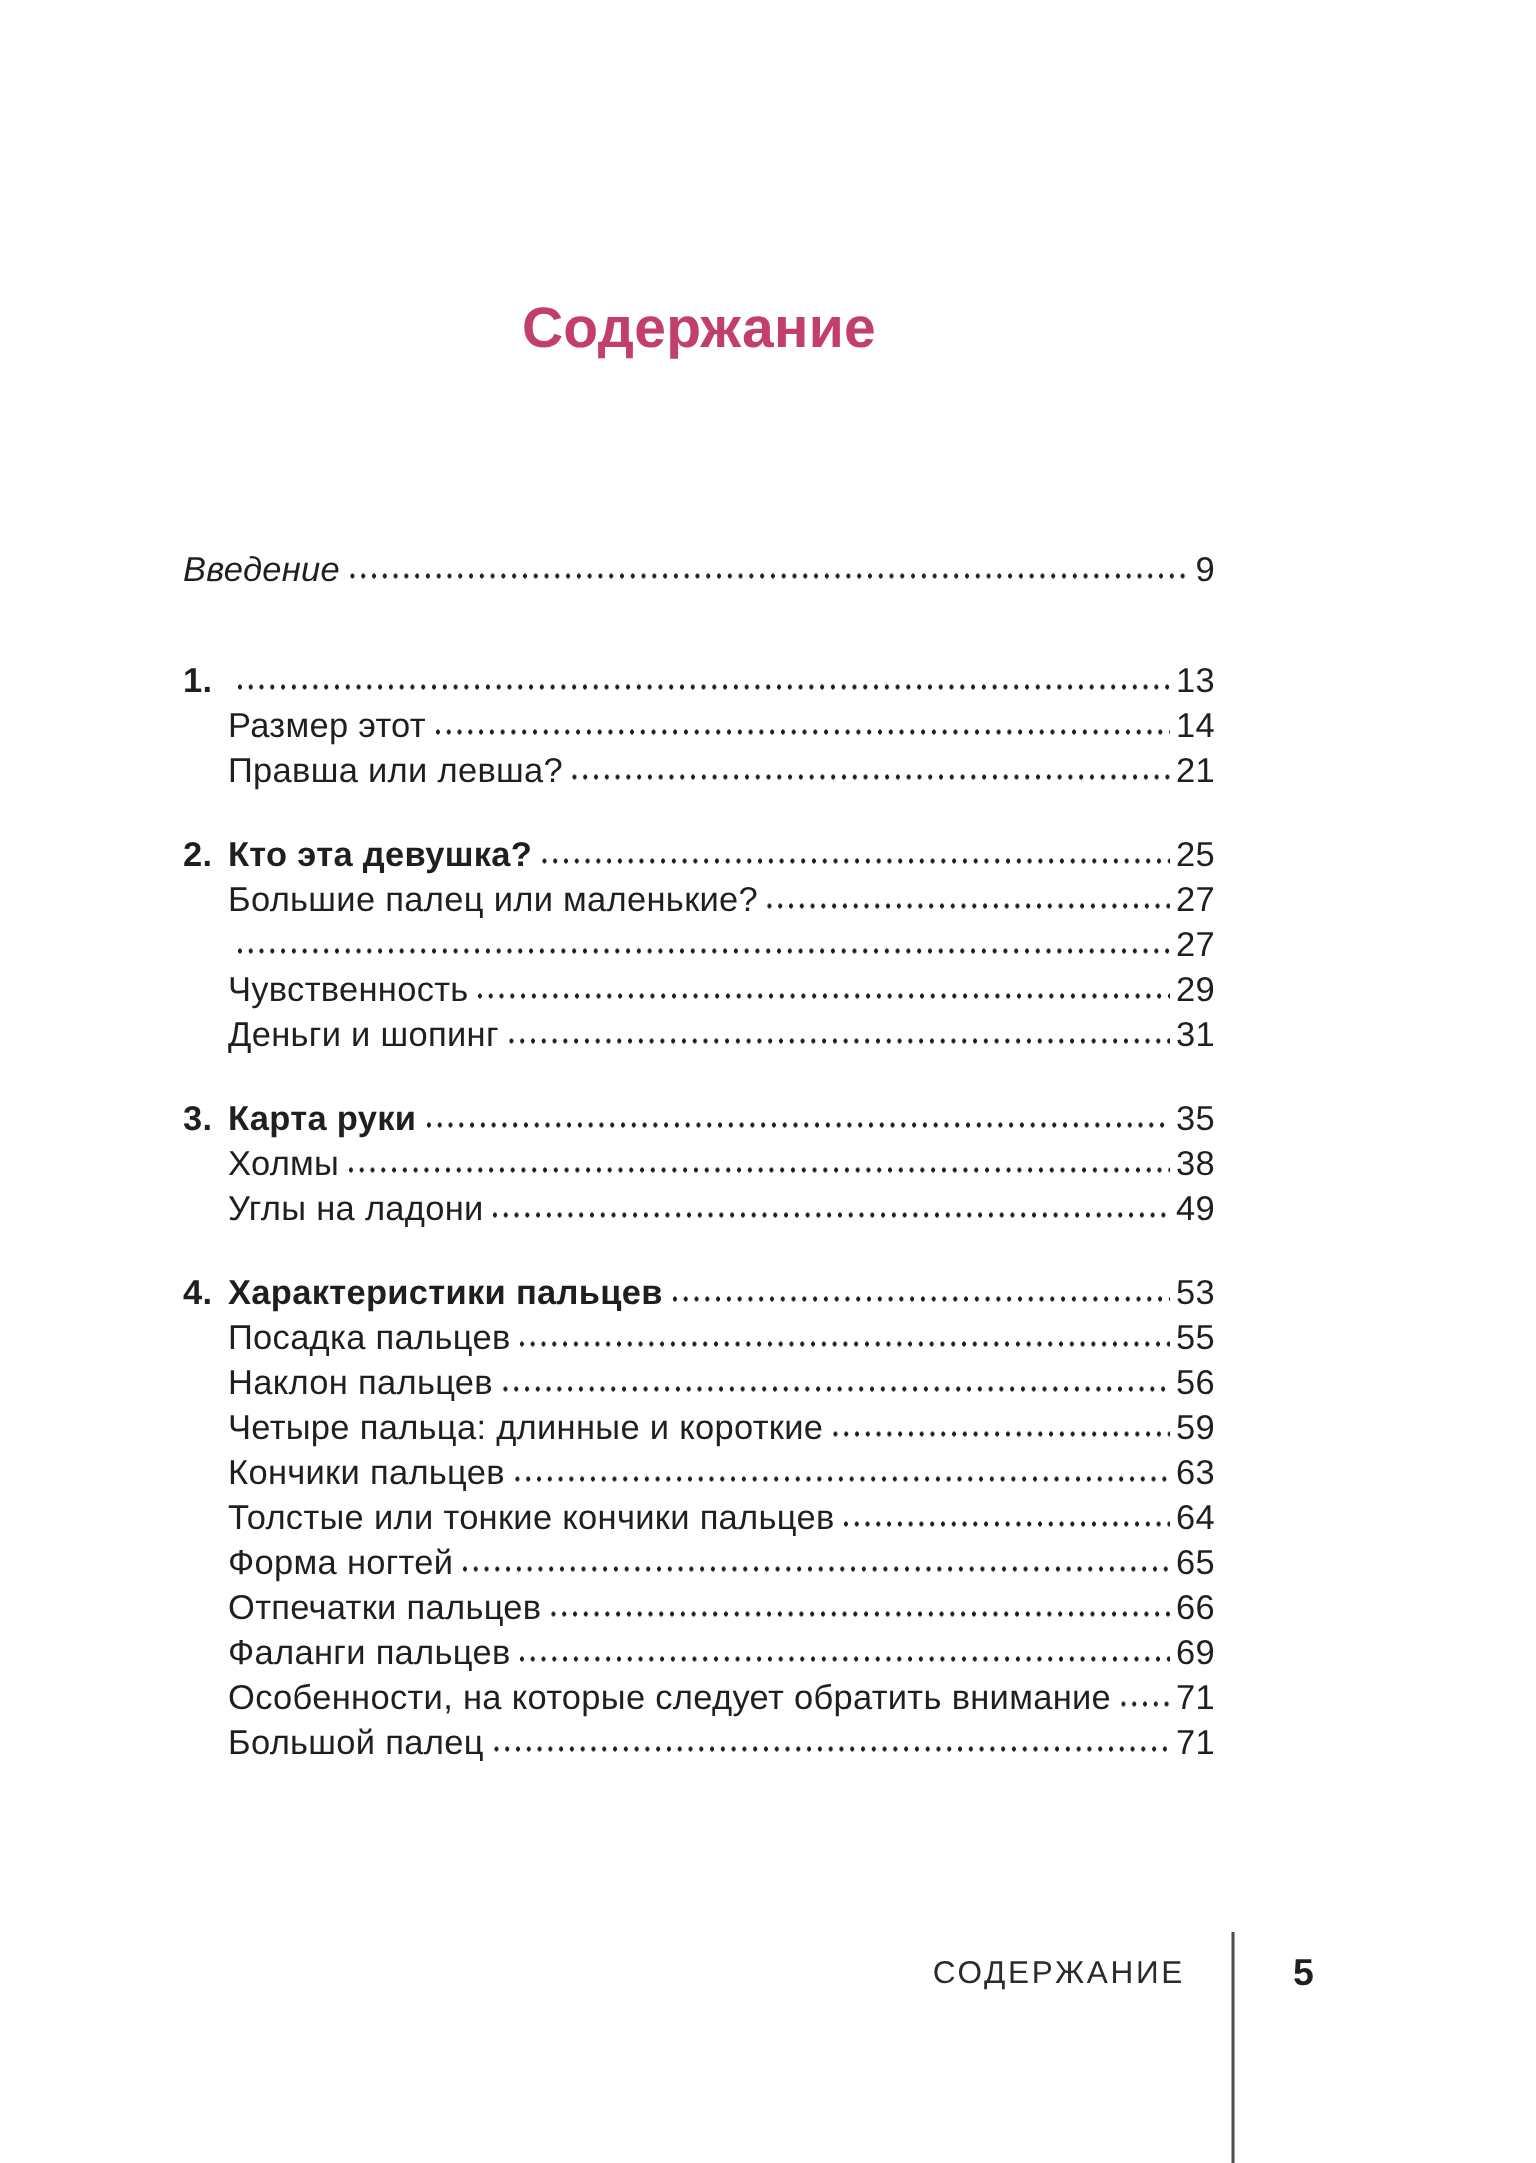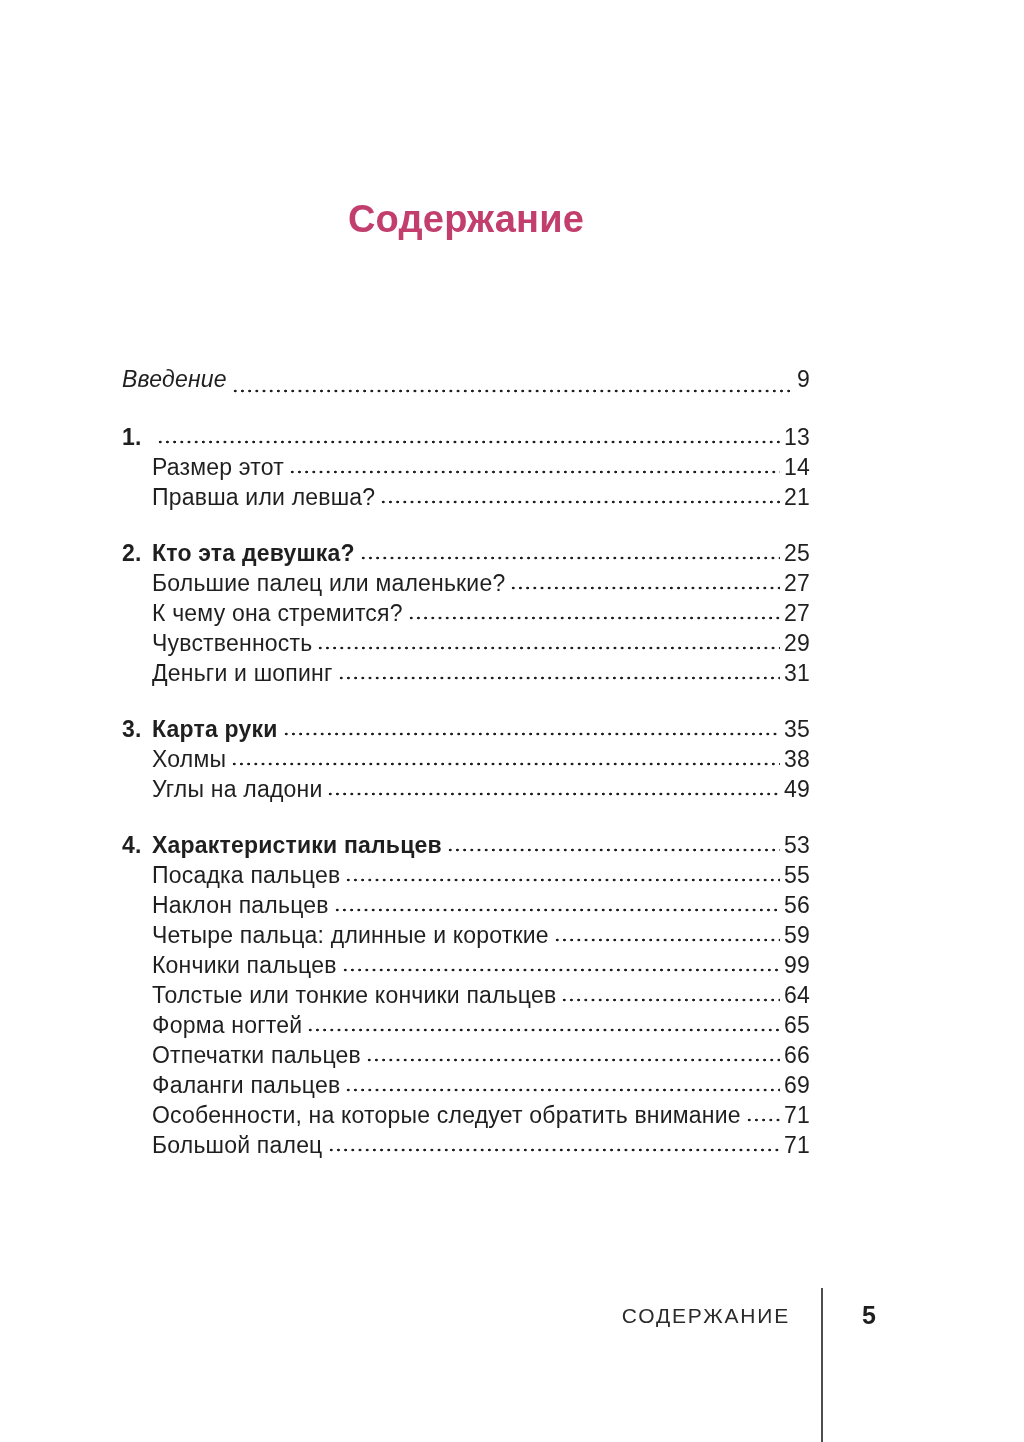--- a/index.html
+++ b/index.html
@@ -61,21 +61,21 @@
     background-image: radial-gradient(circle at 2px 3px, #1e1e1e 1.45px, rgba(0,0,0,0) 1.55px);
     background-size: 7.2px 6px;
     background-repeat: repeat-x;
   }
   .toc-page {
     flex: 0 0 auto;
   }
   .toc-row.chapter { margin-top: 26px; }
   .toc-row.chapter .toc-num,
   .toc-row.chapter .toc-label { font-weight: 700; }
-  .toc-row.intro { margin-bottom: 28px; align-items: flex-end; }
+  .toc-row.intro { margin-bottom: 44px; }
   .toc-row.intro .toc-label { font-style: italic; }
 
   
   .footer-label {
     position: absolute;
     top: 1304px;
     right: 234px;
     font-size: 21px;
     letter-spacing: 1.8px;
     font-weight: 400;
@@ -142,21 +142,20 @@
 
   <div class="toc-row sub">
     <span class="toc-num"></span>
     <span class="toc-label">Большие палец или маленькие?</span>
     <span class="toc-dots"></span>
     <span class="toc-page">27</span>
   </div>
 
   <div class="toc-row sub">
     <span class="toc-num"></span>
-    <span class="toc-label">К чему она стремится?</span>
     <span class="toc-dots"></span>
     <span class="toc-page">27</span>
   </div>
 
   <div class="toc-row sub">
     <span class="toc-num"></span>
     <span class="toc-label">Чувственность</span>
     <span class="toc-dots"></span>
     <span class="toc-page">29</span>
   </div>
@@ -214,21 +213,21 @@
     <span class="toc-num"></span>
     <span class="toc-label">Четыре пальца: длинные и короткие</span>
     <span class="toc-dots"></span>
     <span class="toc-page">59</span>
   </div>
 
   <div class="toc-row sub">
     <span class="toc-num"></span>
     <span class="toc-label">Кончики пальцев</span>
     <span class="toc-dots"></span>
-    <span class="toc-page">99</span>
+    <span class="toc-page">63</span>
   </div>
 
   <div class="toc-row sub">
     <span class="toc-num"></span>
     <span class="toc-label">Толстые или тонкие кончики пальцев</span>
     <span class="toc-dots"></span>
     <span class="toc-page">64</span>
   </div>
 
   <div class="toc-row sub">

